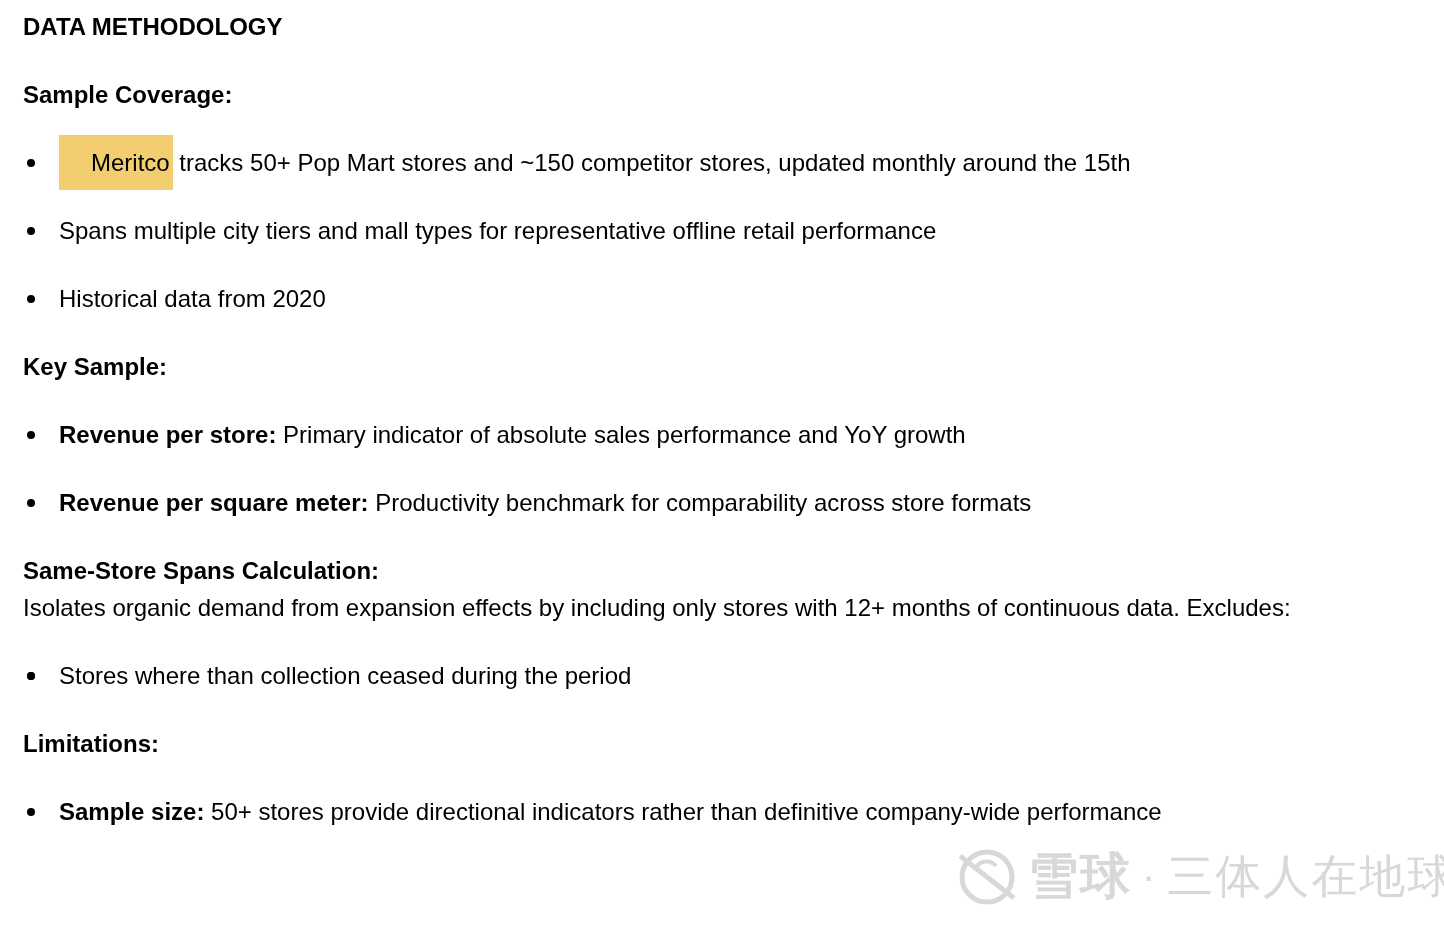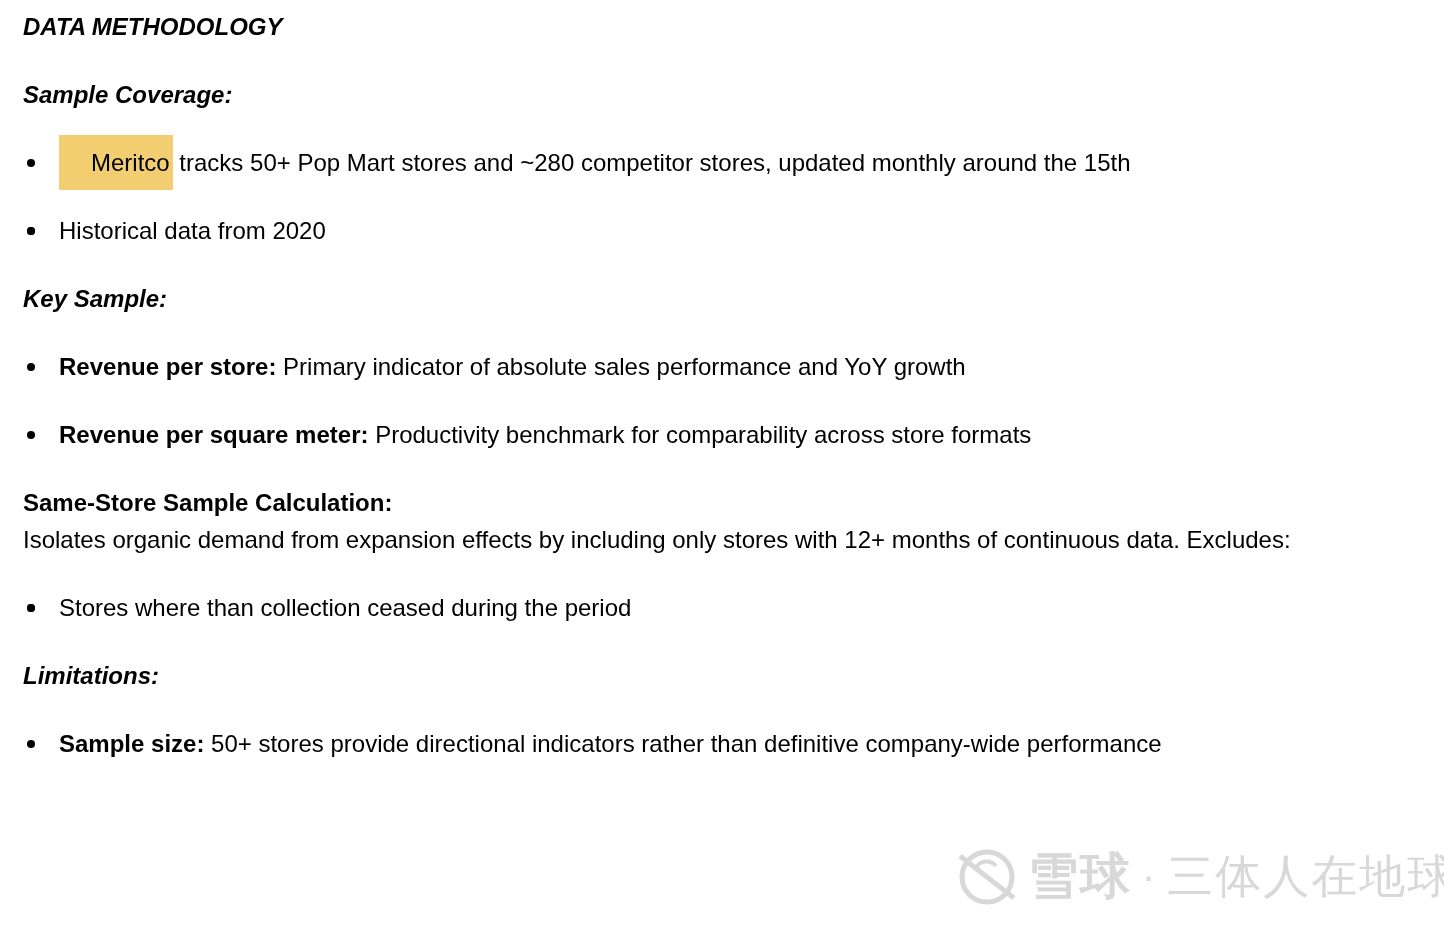--- a/index.html
+++ b/index.html
@@ -14,21 +14,21 @@
     line-height: 37px;
     color: #000000;
   }
   .doc {
     position: relative;
     z-index: 1;
     padding: 8px 24px 0 23px;
   }
   .block { margin-bottom: 31px; }
   .b { font-weight: bold; }
-  .title span, .heading span { font-weight: bold; font-style: italic; }
+  .title span, .heading span { font-weight: bold; }
   .bullet {
     position: relative;
     padding-left: 36px;
   }
   .dot {
     position: absolute;
     left: 4px;
     top: 15px;
     width: 8px;
     height: 8px;
@@ -65,27 +65,27 @@
     font-size: 40px;
   }
   .watermark .brand { font-weight: bold; font-size: 50px; }
 </style>
 </head>
 <body>
 
 <div class="doc" id="doc" style="color: rgb(0, 0, 0);">
     <div class="block title"><span class="b">DATA METHODOLOGY</span></div>
     <div class="block heading"><span class="b">Sample Coverage:</span></div>
-    <div class="block bullet"><span class="dot"></span><span class="hl" style="background: rgb(242, 206, 112); padding-left: 32px;">Meritco</span><span> tracks 50+ Pop Mart stores and ~280 competitor stores, updated monthly around the 15th</span></div>
-    <div class="block bullet"><span class="dot"></span></div>
+    <div class="block bullet"><span class="dot"></span><span class="hl" style="background: rgb(242, 206, 112); padding-left: 32px;">Meritco</span><span> tracks 50+ Pop Mart stores and ~150 competitor stores, updated monthly around the 15th</span></div>
+    <div class="block bullet"><span class="dot"></span><span>Spans multiple city tiers and mall types for representative offline retail performance</span></div>
     <div class="block bullet"><span class="dot"></span><span>Historical data from 2020</span></div>
     <div class="block heading"><span class="b">Key Sample:</span></div>
     <div class="block bullet"><span class="dot"></span><span class="b">Revenue per store:</span><span> Primary indicator of absolute sales performance and YoY growth</span></div>
     <div class="block bullet"><span class="dot"></span><span class="b">Revenue per square meter:</span><span> Productivity benchmark for comparability across store formats</span></div>
-    <div class="block paragraph"><span class="b">Same-Store Sample Calculation:</span><br><span>Isolates organic demand from expansion effects by including only stores with 12+ months of continuous data. Excludes:</span></div>
+    <div class="block paragraph"><span class="b">Same-Store Spans Calculation:</span><br><span>Isolates organic demand from expansion effects by including only stores with 12+ months of continuous data. Excludes:</span></div>
     <div class="block bullet"><span class="dot"></span></div>
     <div class="block bullet"><span class="dot"></span><span>Stores where than collection ceased during the period</span></div>
     <div class="block heading"><span class="b">Limitations:</span></div>
     <div class="block bullet"><span class="dot"></span><span class="b">Sample size:</span><span> 50+ stores provide directional indicators rather than definitive company-wide performance</span></div>
   </div>
 
 <div class="watermark" id="watermark" style="color: rgb(214, 214, 214);">
   <span class="logo-wrap">
     <svg width="62" height="64" viewBox="0 0 62 64" fill="none" xmlns="http://www.w3.org/2000/svg">
       <circle cx="31" cy="33" r="25" stroke="currentColor" stroke-width="5"></circle>

